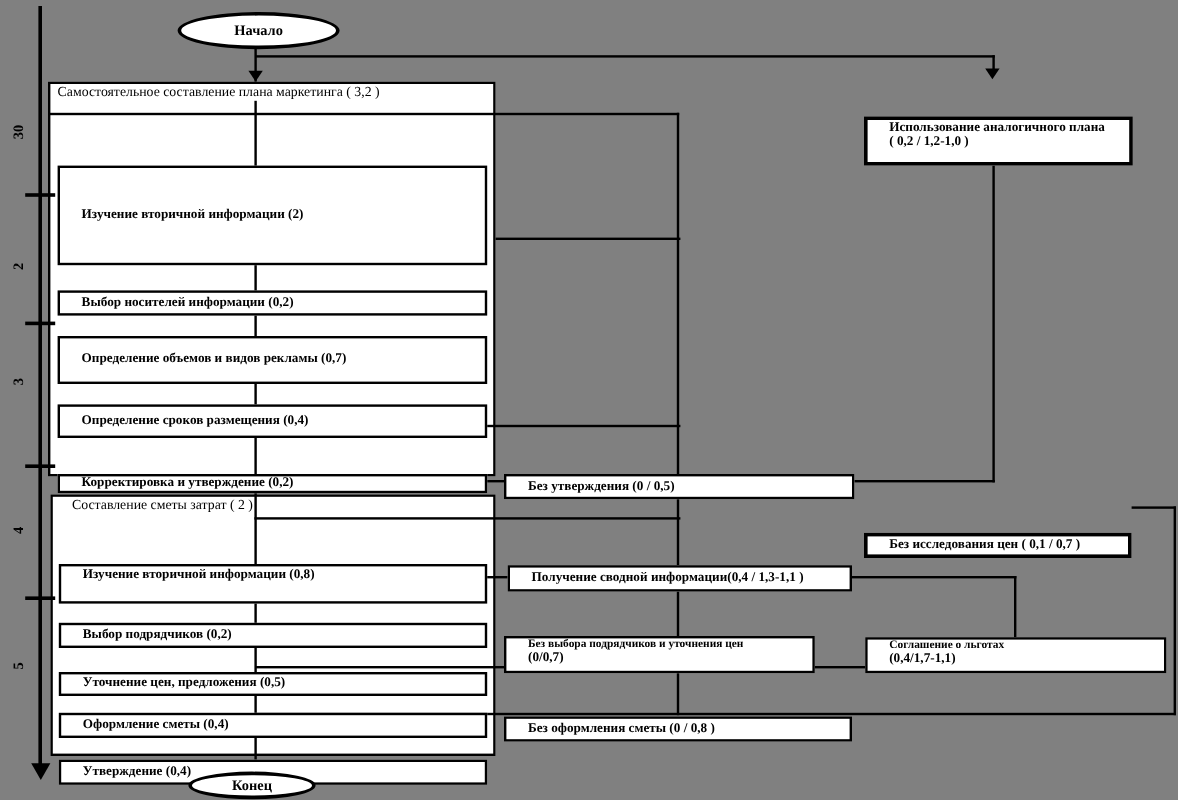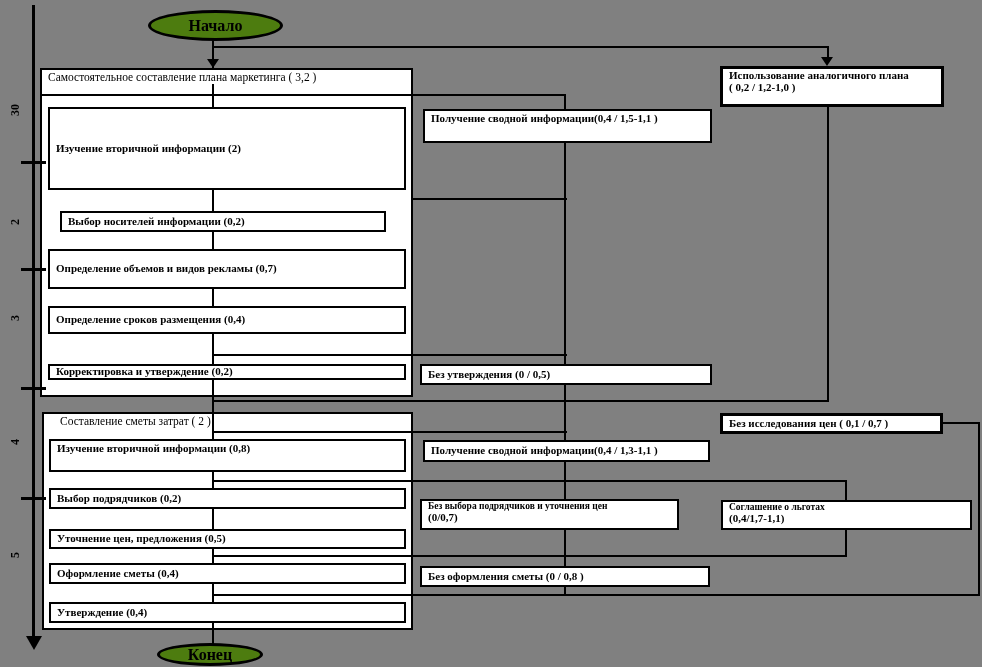--- a/index.html
+++ b/index.html
@@ -2,29 +2,29 @@
 <html><head>
 <meta charset="utf-8">
 <style>
   html,body{margin:0;padding:0;}
   body{font-family:"Liberation Serif","DejaVu Serif",serif;}
   #stage{position:relative;width:982px;height:667px;background:#808080;overflow:hidden;}
   .line{position:absolute;background:#000;z-index:2;}
   .panel{position:absolute;background:#fff;border:2px solid #000;z-index:1;box-sizing:border-box;}
   .pbox{position:absolute;background:#fff;border:2px solid #000;z-index:3;box-sizing:border-box;
         font-weight:bold;font-size:11px;color:#000;display:flex;align-items:center;
-        padding:0 6px;line-height:1.05;white-space:nowrap;overflow:hidden;}
+        padding:0 18px;line-height:1.05;white-space:nowrap;overflow:hidden;margin-top:31px;}
   .pbox.topalign{align-items:flex-start;padding-top:2px;}
   .thick{border-width:3px;}
   .twoline{display:block;padding-top:1px;white-space:normal;}
   .twoline .l1{font-size:9.5px;display:block;}
   .twoline .l2{font-size:11px;display:block;}
   .ptitle{position:absolute;z-index:3;font-weight:normal;font-size:11.5px;color:#000;white-space:nowrap;}
-  .oval{position:absolute;background:#4d7c0f;border:3px solid #000;border-radius:50%;z-index:5;
-        display:flex;align-items:center;justify-content:center;font-weight:bold;font-size:16px;box-sizing:border-box;}
+  .oval{position:absolute;background:#ffffff;border:3px solid #000;border-radius:50%;z-index:5;
+        display:flex;align-items:center;justify-content:center;font-weight:bold;font-size:12px;box-sizing:border-box;}
   .arrow-down{position:absolute;width:0;height:0;border-left:6px solid transparent;
         border-right:6px solid transparent;border-top:9px solid #000;z-index:4;}
   .axis-arrow{position:absolute;width:0;height:0;border-left:8px solid transparent;
         border-right:8px solid transparent;border-top:14px solid #000;z-index:4;}
   .axis-label{position:absolute;width:30px;height:30px;display:flex;align-items:center;justify-content:center;
         transform:rotate(-90deg);font-weight:bold;font-size:12px;color:#000;z-index:2;}
   .tick{position:absolute;width:25px;height:3px;background:#000;z-index:2;}
 </style>
 </head>
 <body>
@@ -65,32 +65,31 @@
   <div class="line" style="left:845px;top:480px;width:2px;height:77px;"></div>
   <div class="line" style="left:978px;top:422px;width:2px;height:174px;"></div>
 
   <div class="arrow-down" style="left:207px;top:59px;"></div>
   <div class="arrow-down" style="left:821px;top:57px;"></div>
 
   <div class="ptitle" style="left:48px;top:71px;">Самостоятельное  составление  плана маркетинга ( 3,2 )</div>
   <div class="ptitle" style="left:60px;top:415px;">Составление  сметы затрат ( 2 )</div>
 
   <div class="pbox" style="left:48px;top:107px;width:358px;height:83px;">Изучение вторичной информации (2)</div>
-  <div class="pbox" style="left:60px;top:211px;width:326px;height:21px;">Выбор носителей информации (0,2)</div>
+  <div class="pbox" style="left:48px;top:211px;width:358px;height:21px;">Выбор носителей информации (0,2)</div>
   <div class="pbox" style="left:48px;top:249px;width:358px;height:40px;">Определение  объемов и видов рекламы (0,7)</div>
   <div class="pbox" style="left:48px;top:306px;width:358px;height:28px;">Определение  сроков размещения (0,4)</div>
   <div class="pbox" style="left:48px;top:364px;width:358px;height:16px;">Корректировка и утверждение  (0,2)</div>
 
   <div class="pbox topalign" style="left:49px;top:439px;width:357px;height:33px;">Изучение вторичной информации (0,8)</div>
   <div class="pbox" style="left:49px;top:488px;width:357px;height:21px;">Выбор подрядчиков  (0,2)</div>
   <div class="pbox" style="left:49px;top:529px;width:357px;height:20px;">Уточнение цен, предложения (0,5)</div>
   <div class="pbox" style="left:49px;top:563px;width:357px;height:21px;">Оформление сметы (0,4)</div>
   <div class="pbox" style="left:49px;top:602px;width:357px;height:21px;">Утверждение  (0,4)</div>
 
-  <div class="pbox topalign" style="left:423px;top:109px;width:289px;height:34px;">Получение сводной информации(0,4  / 1,5-1,1  )</div>
   <div class="pbox thick twoline" style="left:720px;top:66px;width:224px;height:41px;">
       <span class="l2">Использование  аналогичного плана</span>
       <span class="l2">( 0,2  / 1,2-1,0  )</span>
   </div>
   <div class="pbox" style="left:420px;top:364px;width:292px;height:21px;">Без утверждения (0 / 0,5)</div>
   <div class="pbox thick" style="left:720px;top:413px;width:223px;height:21px;">Без исследования цен ( 0,1  / 0,7 )</div>
   <div class="pbox" style="left:423px;top:440px;width:287px;height:22px;">Получение сводной информации(0,4  / 1,3-1,1  )</div>
   <div class="pbox twoline" style="left:420px;top:499px;width:259px;height:31px;">
       <span class="l1">Без выбора подрядчиков и уточнения цен</span>
       <span class="l2">(0/0,7)</span>

